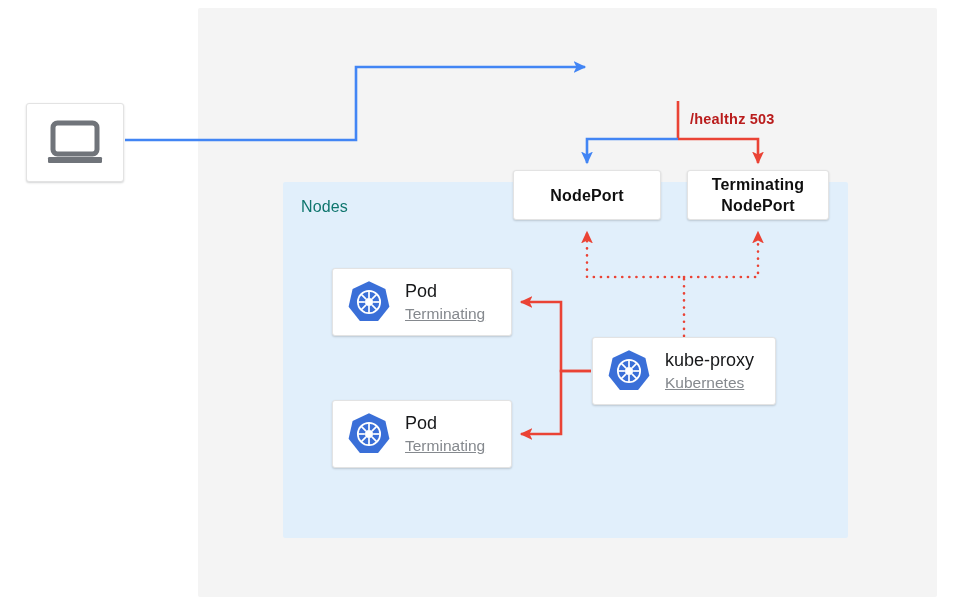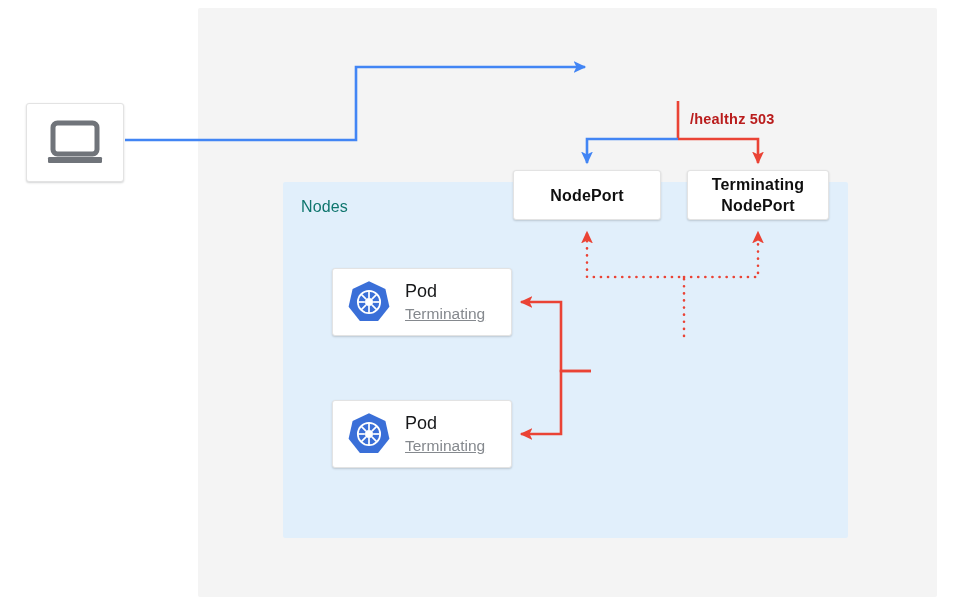--- a/index.html
+++ b/index.html
@@ -227,14 +227,35 @@
         <line x1="31.9" y1="16.1" x2="26.9" y2="21.1"></line>
         <line x1="21.1" y1="26.9" x2="16.1" y2="31.9"></line>
       </g>
     </svg>
     <div class="entity-text">
       <div class="entity-title">Pod</div>
       <div class="entity-sub">Terminating</div>
     </div>
   </div>
 
+  <div class="card entity-card kubeproxy-card">
+    <svg class="k8s-icon" viewBox="0 0 48 48">
+      <path d="M24 3.2 L40.4 11.1 L44.4 28.8 L33.1 43.0 L14.9 43.0 L3.6 28.8 L7.6 11.1 Z" fill="#3a6fd8"></path>
+      <g stroke="#ffffff" stroke-width="1.7" fill="none">
+        <circle cx="24" cy="24" r="11.2"></circle>
+        <circle cx="24" cy="24" r="4.0" fill="#ffffff" stroke="none"></circle>
+        <line x1="24" y1="12.8" x2="24" y2="19.9"></line>
+        <line x1="24" y1="28.1" x2="24" y2="35.2"></line>
+        <line x1="12.8" y1="24" x2="19.9" y2="24"></line>
+        <line x1="28.1" y1="24" x2="35.2" y2="24"></line>
+        <line x1="16.1" y1="16.1" x2="21.1" y2="21.1"></line>
+        <line x1="26.9" y1="26.9" x2="31.9" y2="31.9"></line>
+        <line x1="31.9" y1="16.1" x2="26.9" y2="21.1"></line>
+        <line x1="21.1" y1="26.9" x2="16.1" y2="31.9"></line>
+      </g>
+    </svg>
+    <div class="entity-text">
+      <div class="entity-title">kube-proxy</div>
+      <div class="entity-sub">Kubernetes</div>
+    </div>
+  </div>
 
 </div>
 
 </body></html>

